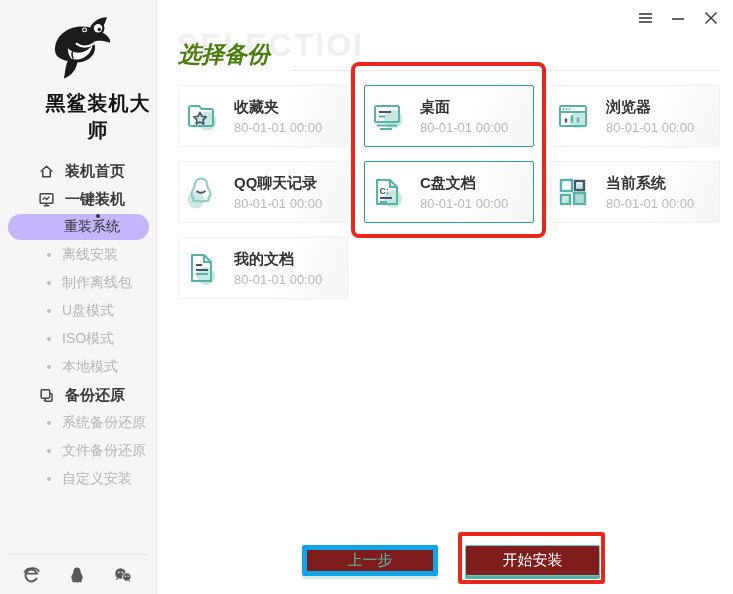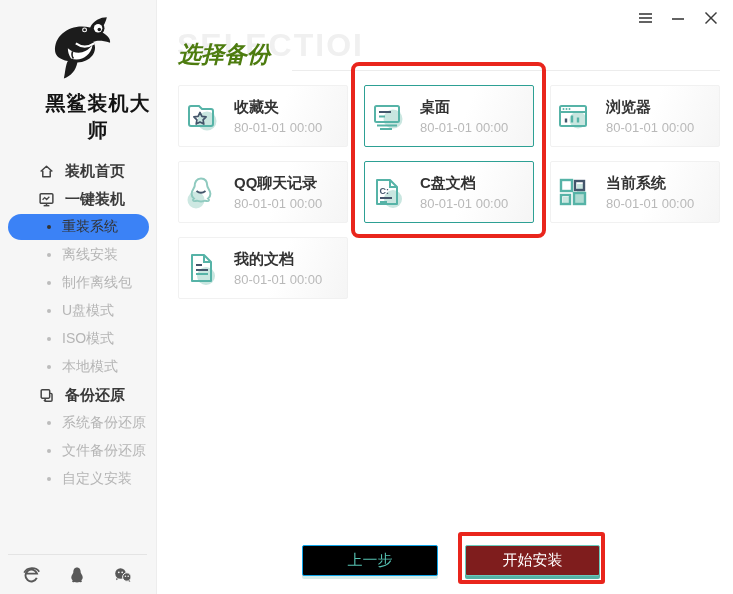--- a/index.html
+++ b/index.html
@@ -13,21 +13,21 @@
   .logo { position:absolute; top:10px; left:0; width:157px; text-align:center; }
   .logo svg { display:block; margin:0 auto; }
   .app-name { margin-top:2px; font-size:20px; font-weight:700; color:#141414; letter-spacing:1px;padding-left:39px; }
 
   .menu { position:absolute; top:157px; left:0; width:157px; }
   .mi { height:28px; display:flex; align-items:center; cursor:default;padding-left:16px; }
   .mi .micon { margin-left:22px; width:17px; height:17px; display:inline-flex; }
   .mi.section .mlabel { margin-left:10px; font-size:15px; font-weight:600; color:#3a3a3a; }
   .mi.sub .bullet { margin-left:31px; width:4px; height:4px; border-radius:50%; background:#bcbcbc; }
   .mi.sub .mlabel { margin-left:11px; font-size:14px; color:#b5b5b5; }
-  .mi.sub.active { background:#3b82f6; border-radius:13px; margin:1px 8px; height:26px; }
+  .mi.sub.active { background:#c4b5fd; border-radius:13px; margin:1px 8px; height:26px;flex-direction:column; }
   .mi.sub.active .bullet { margin-left:23px; background:#333; }
   .mi.sub.active .mlabel { color:#333; }
 
   .sfoot { position:absolute; left:8px; right:9px; bottom:0; height:40px;
            border-top:1px solid #e4e4e4; display:flex; align-items:center;
            justify-content:space-between; padding:0 14px; }
   .sfoot span { display:inline-flex; }
 
   
   .winctrl { position:absolute; top:10px; right:14px; display:flex; gap:17px; }
@@ -46,22 +46,22 @@
           background:linear-gradient(112deg,#ffffff 58%,#f5f5f5 100%);
           border:1px solid #f1f1f1; border-radius:2px; cursor:pointer; }
   .card.selected { border:1px solid #2da094; }
   .card .cicon { width:40px; height:40px; flex:0 0 40px; }
   .card .ctext { margin-left:13px; }
   .card .clabel { font-size:15px; font-weight:600; color:#333; line-height:1.2; }
   .card .cdate { margin-top:4px; font-size:13px; color:#b9b9b9; }
 
   .btn { position:absolute; height:31px; font-size:15px; font-family:"Liberation Sans",sans-serif;
          border-radius:2px; cursor:pointer; }
-  .btn-prev { left:302px; top:545px; width:136px; background:#000000;
-              border:1px solid #0ea5e9; color:#55c0b1; box-shadow:0 3px 0 0 #d5ece8; }
+  .btn-prev { left:302px; top:545px; width:136px; background:#7f1d1d;
+              border:5px solid #0ea5e9; color:#55c0b1; box-shadow:0 3px 0 0 #d5ece8; }
   .btn-start { left:465px; top:545px; width:135px; background:#7f1d1d;
                border:1px solid #69cbbd; color:#ffffff; box-shadow:0 3px 0 0 #55b2a5; }
 
   .annot { position:absolute; border:4px solid #e9251c; z-index:5; pointer-events:none; }
   .annot-cards { left:351px; top:62px; width:195px; height:176px; border-radius:8px; }
   .annot-start { left:458px; top:532px; width:147px; height:52px; border-radius:3px; }
 </style>
 </head>
 <body>
 

